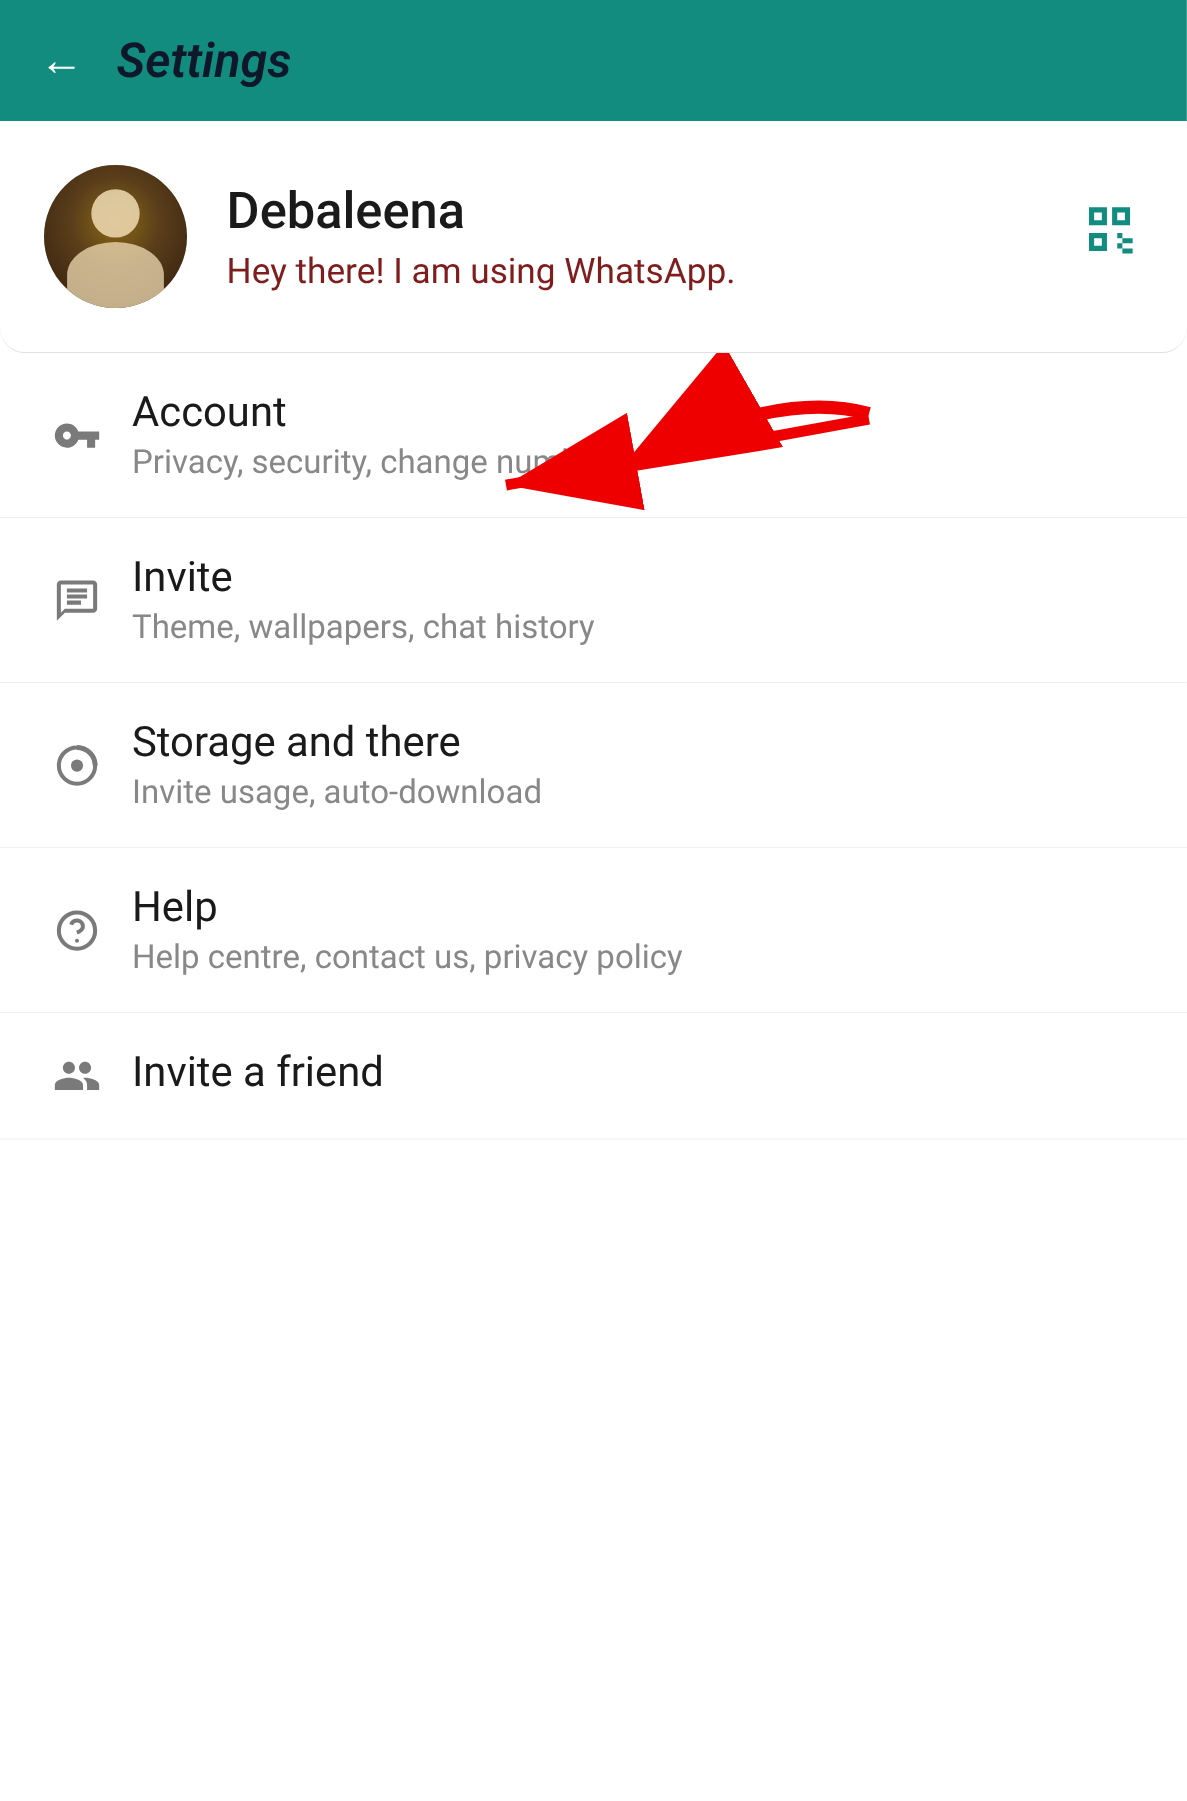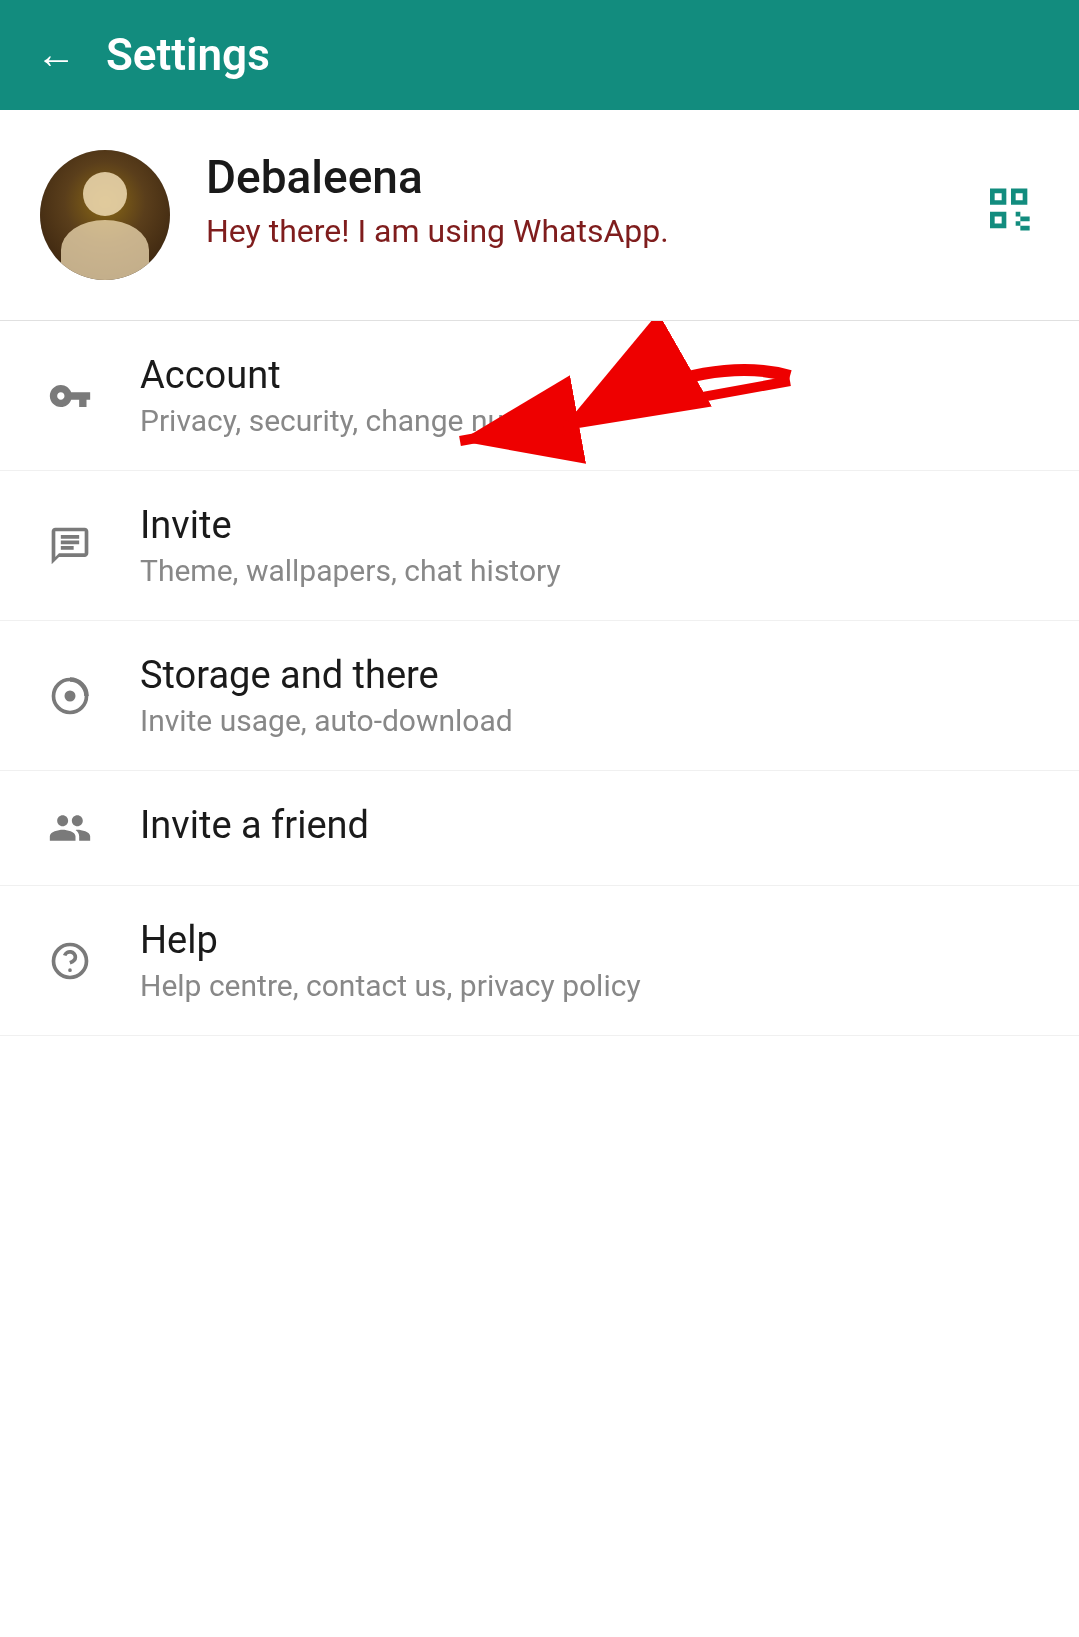--- a/index.html
+++ b/index.html
@@ -27,33 +27,35 @@
     }
 
     .header-back-icon {
       color: #fff;
       font-size: 40px;
       cursor: pointer;
       line-height: 1;
     }
 
     .header-title {
-      color: #ffffff;
+      color: #0f172a;
       font-size: 44px;
       font-weight: 600;
+      font-style: italic;
     }
 
     
     .profile-section {
       display: flex;
-      align-items: flex-start;
+      align-items: center;
       padding: 40px 40px;
       border-bottom: 1px solid #e0e0e0;
       gap: 36px;
       position: relative;
+      border-radius: 23px;
     }
 
     .profile-avatar {
       width: 130px;
       height: 130px;
       border-radius: 50%;
       overflow: hidden;
       flex-shrink: 0;
       background: #ccc;
     }
@@ -124,21 +126,21 @@
     .menu-list {
       padding: 0;
     }
 
     .menu-item {
       display: flex;
       align-items: center;
       padding: 32px 40px;
       border-bottom: 1px solid #f0f0f0;
       cursor: pointer;
-      gap: 40px;
+      gap: 20px;
     }
 
     .menu-icon {
       width: 60px;
       display: flex;
       align-items: center;
       justify-content: center;
       flex-shrink: 0;
       color: #7a7a7a;
     }
@@ -248,37 +250,37 @@
         </svg>
       </div>
       <div class="menu-text">
         <div class="menu-label">Storage and there</div>
         <div class="menu-sublabel">Invite usage, auto-download</div>
       </div>
     </div>
 
     <div class="menu-item">
       <div class="menu-icon">
-        <svg viewBox="0 0 24 24" fill="#7a7a7a">
-          <path d="M16 11c1.66 0 2.99-1.34 2.99-3S17.66 5 16 5c-1.66 0-3 1.34-3 3s1.34 3 3 3zm-8 0c1.66 0 2.99-1.34 2.99-3S9.66 5 8 5C6.34 5 5 6.34 5 8s1.34 3 3 3zm0 2c-2.33 0-7 1.17-7 3.5V19h14v-2.5c0-2.33-4.67-3.5-7-3.5zm8 0c-.29 0-.62.02-.97.05 1.16.84 1.97 1.97 1.97 3.45V19h6v-2.5c0-2.33-4.67-3.5-7-3.5z"></path>
-        </svg>
-      </div>
-      <div class="menu-text">
-        <div class="menu-label">Invite a friend</div>
-      </div>
-    </div>
-
-    <div class="menu-item">
-      <div class="menu-icon">
         <svg viewBox="0 0 24 24" fill="none" stroke="#7a7a7a" stroke-width="2">
           <circle cx="12" cy="12" r="9"></circle>
           <path d="M9.09 9a3 3 0 0 1 5.83 1c0 2-3 3-3 3" stroke="#7a7a7a" stroke-width="2" fill="none"></path>
           <circle cx="12" cy="17" r="0.5" fill="#7a7a7a" stroke="#7a7a7a" stroke-width="1"></circle>
         </svg>
       </div>
       <div class="menu-text">
         <div class="menu-label">Help</div>
         <div class="menu-sublabel">Help centre, contact us, privacy policy</div>
       </div>
     </div>
 
+    <div class="menu-item">
+      <div class="menu-icon">
+        <svg viewBox="0 0 24 24" fill="#7a7a7a">
+          <path d="M16 11c1.66 0 2.99-1.34 2.99-3S17.66 5 16 5c-1.66 0-3 1.34-3 3s1.34 3 3 3zm-8 0c1.66 0 2.99-1.34 2.99-3S9.66 5 8 5C6.34 5 5 6.34 5 8s1.34 3 3 3zm0 2c-2.33 0-7 1.17-7 3.5V19h14v-2.5c0-2.33-4.67-3.5-7-3.5zm8 0c-.29 0-.62.02-.97.05 1.16.84 1.97 1.97 1.97 3.45V19h6v-2.5c0-2.33-4.67-3.5-7-3.5z"></path>
+        </svg>
+      </div>
+      <div class="menu-text">
+        <div class="menu-label">Invite a friend</div>
+      </div>
+    </div>
+
   </div>
 </div>
 
 </body></html>

